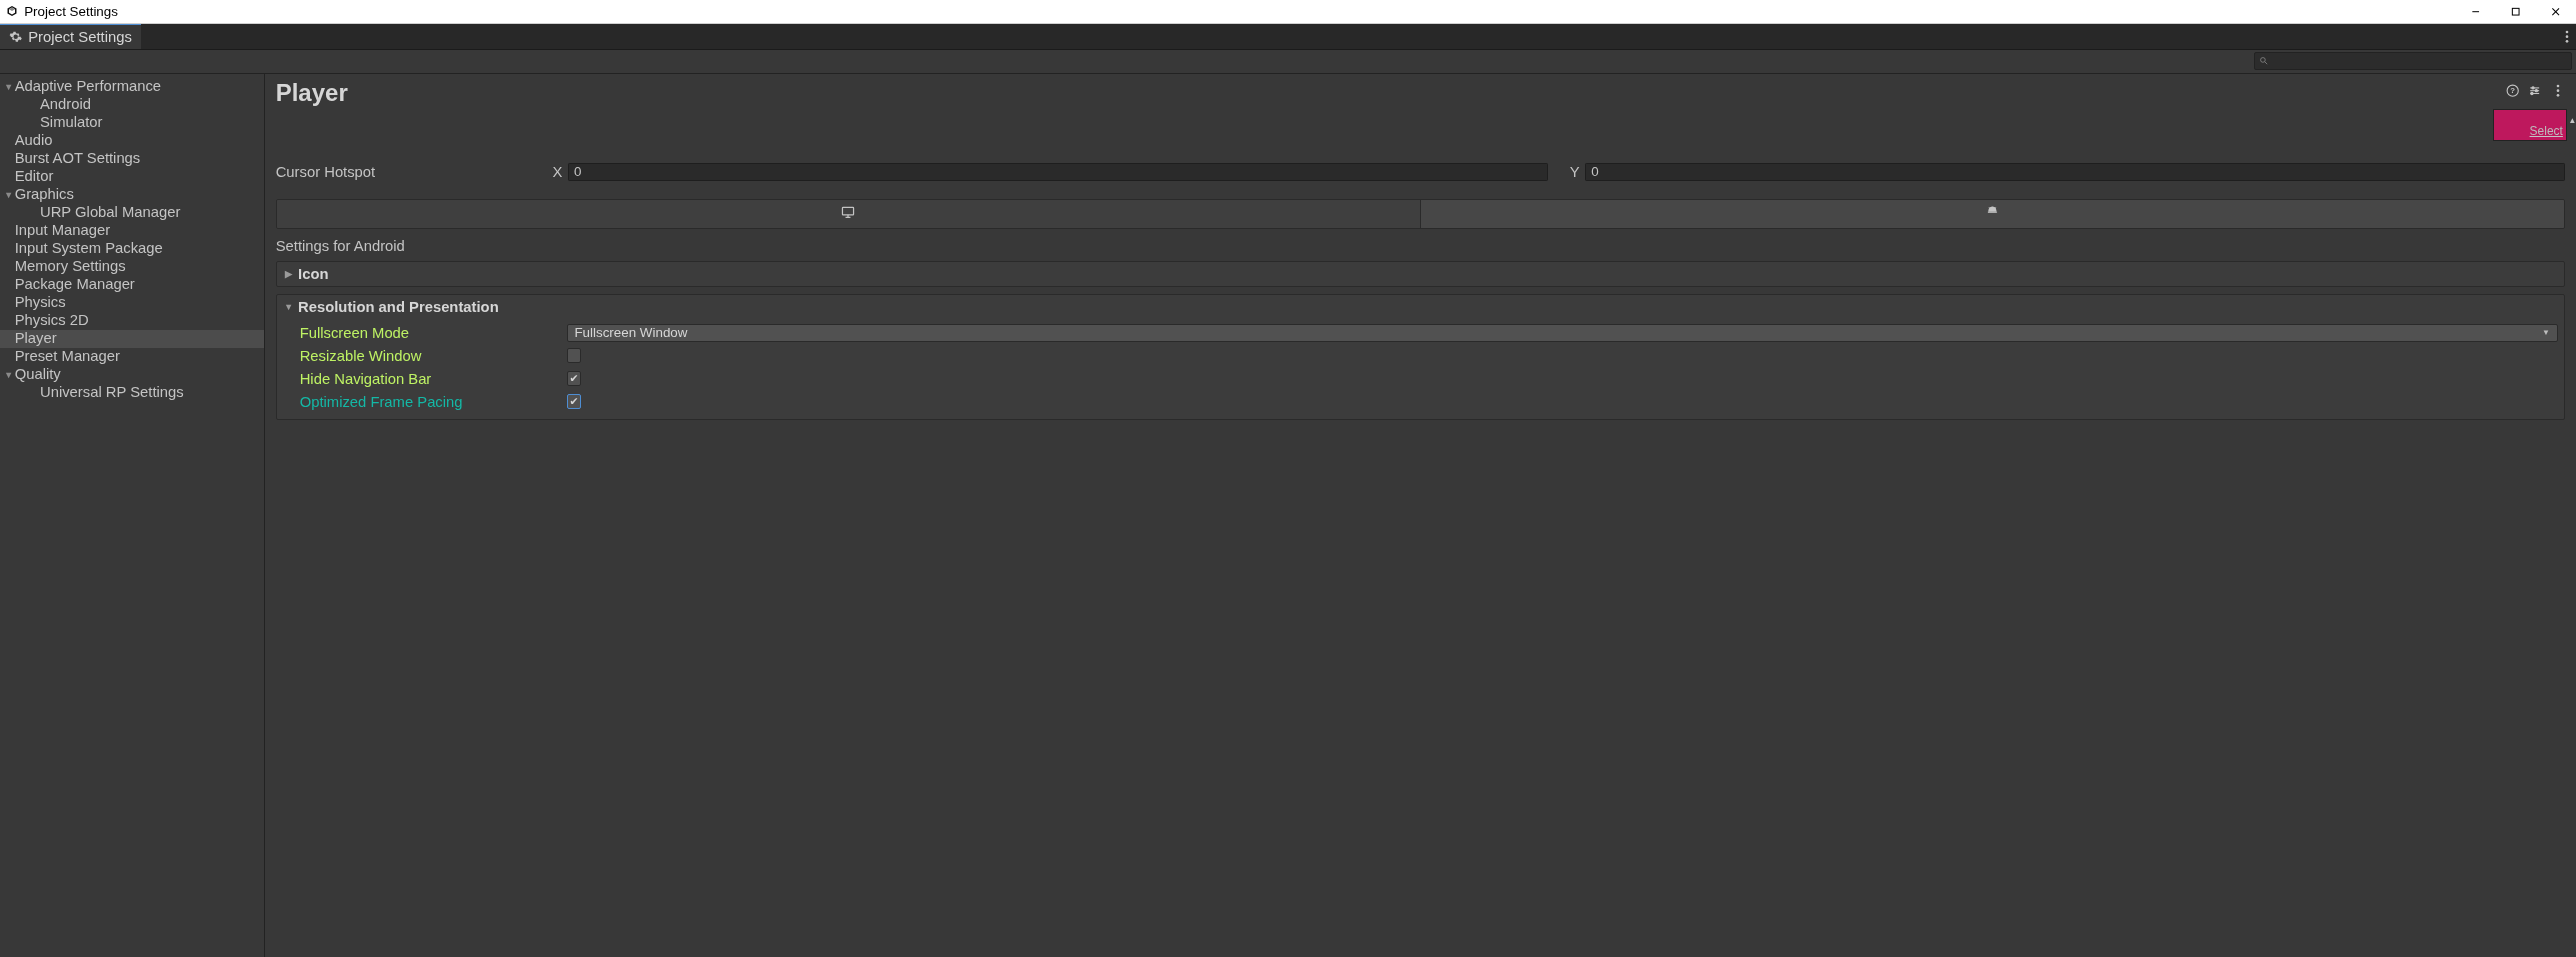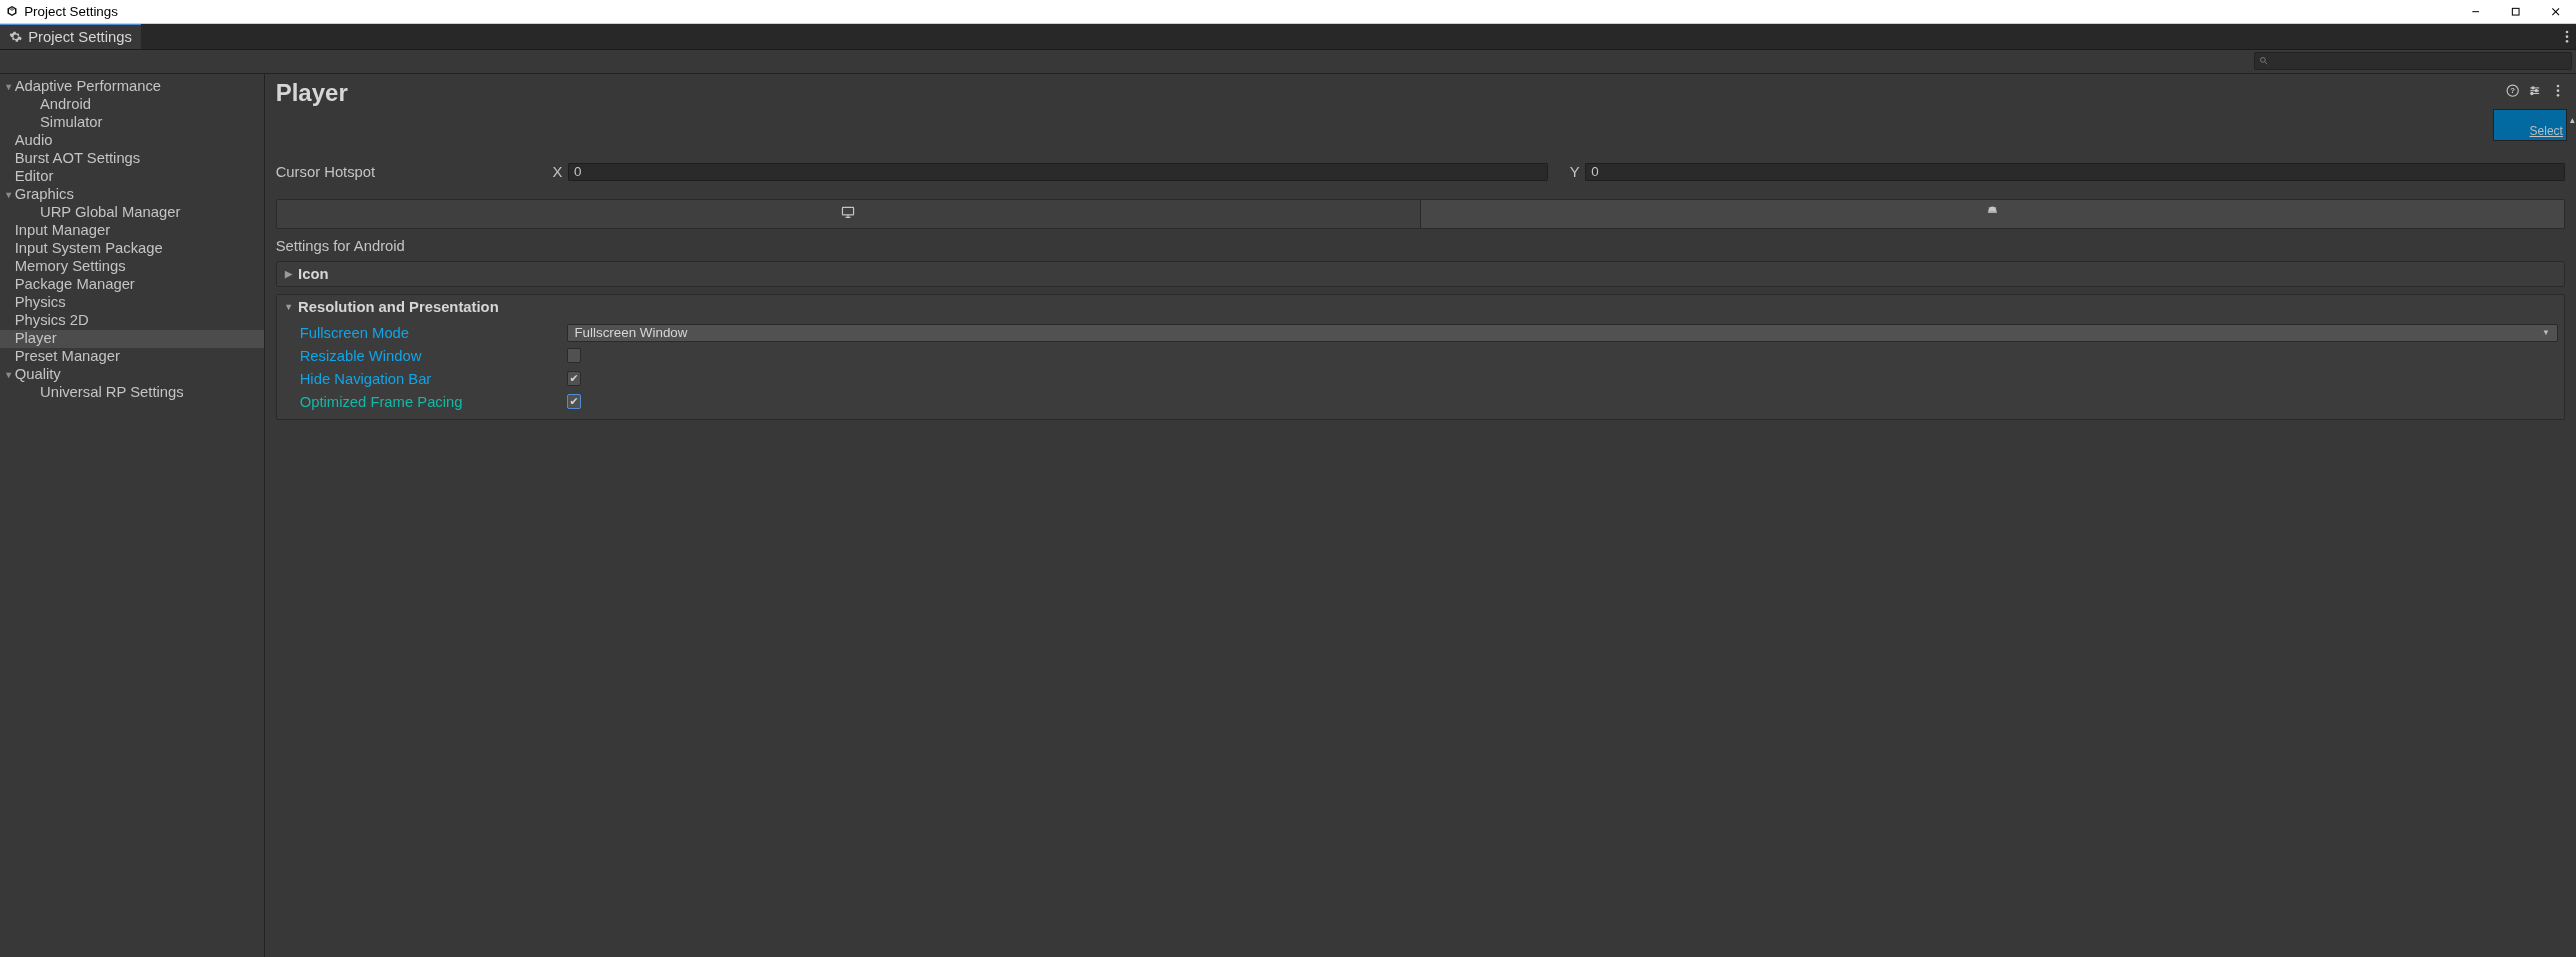--- a/index.html
+++ b/index.html
@@ -158,21 +158,21 @@
     padding-top: 4px;
   }
   .header-icons .ic { width: 14.8px; height: 14.8px; display: inline-flex; align-items: center; justify-content: center; }
 
   .select-well {
     position: absolute;
     right: 9.4px;
     top: 35px;
     width: 74px;
     height: 32px;
-    background: #0369a1;
+    background: #be185d;
     border: 0.7px solid #222;
     display: flex;
     align-items: flex-end;
     justify-content: flex-end;
     padding: 1.3px 2.7px;
     text-decoration: underline;
   }
   .select-well .lbl { font-size: 12px; color: #bdbdbd; }
 
   .scroll-up-hint {
@@ -255,21 +255,21 @@
     color: #9a9a9a;
     font-size: 9.4px;
   }
   .section-body { padding: 2.7px 6.7px 5.4px 23px; }
 
   .setting-row {
     display: flex;
     align-items: center;
     height: 23px;
   }
-  .setting-row .s-label { width: 267px; color: #0ea5e9; }
+  .setting-row .s-label { width: 267px; color: #bef264; }
   .setting-row .s-label.link { color: #14b8a6; }
   .setting-row .s-control { flex: 1; display: flex; align-items: center; }
 
   .dropdown {
     flex: 1;
     height: 17.5px;
     background: #515151;
     border: 0.7px solid #2a2a2a;
     border-radius: 2px;
     display: flex;

